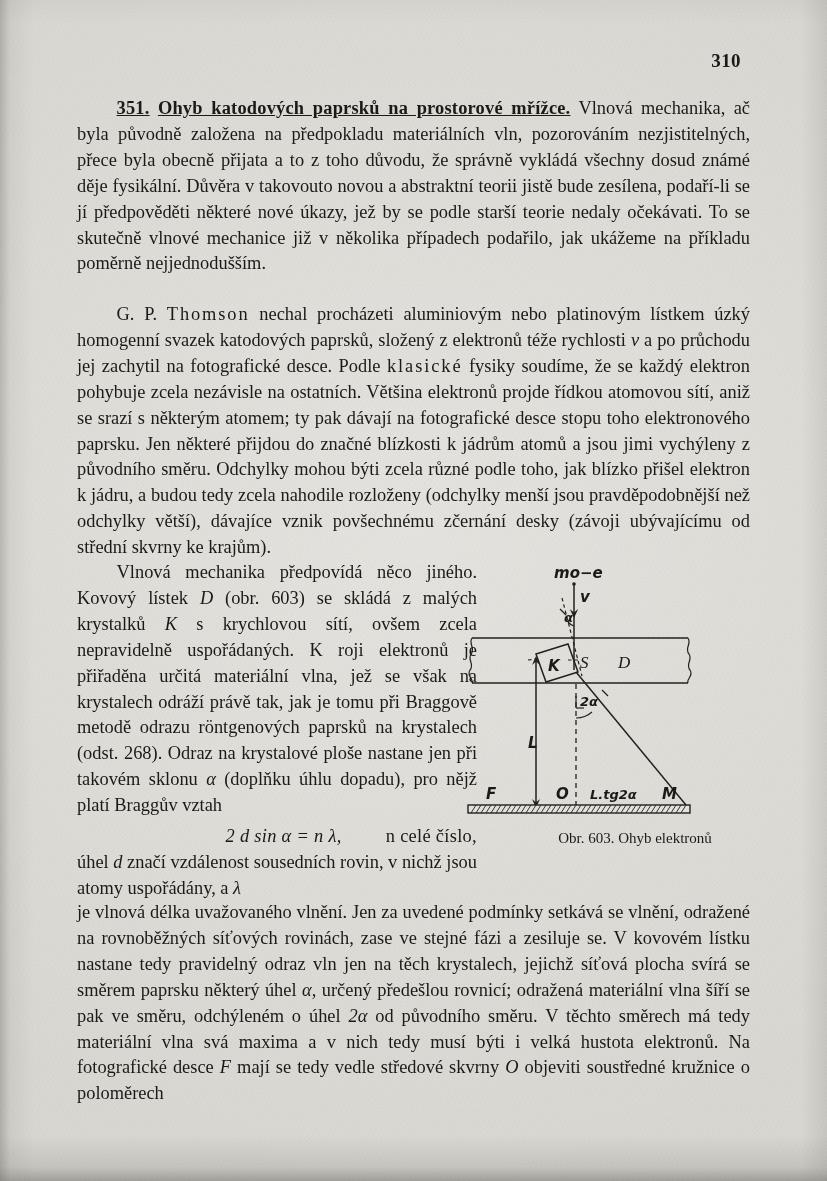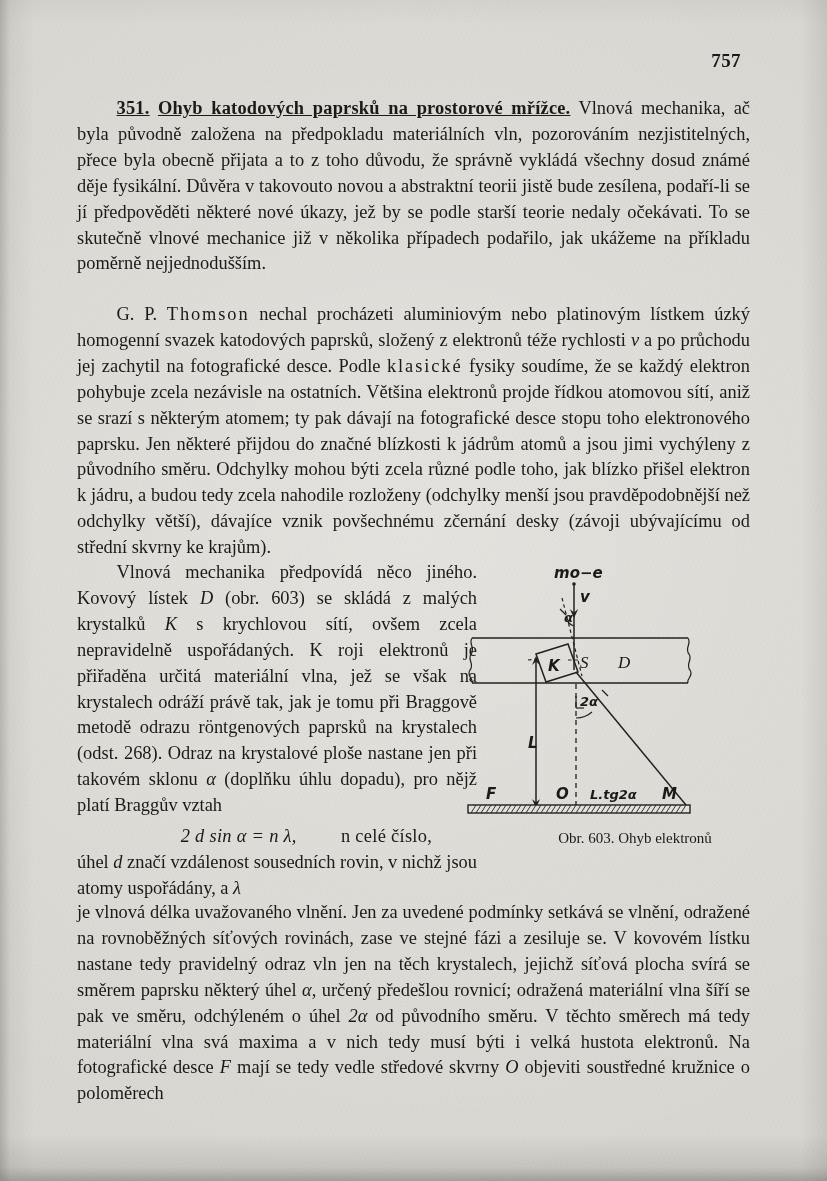--- a/index.html
+++ b/index.html
@@ -48,21 +48,21 @@
   }
   p{margin:0;}
   .ind{text-indent:2.15em;}
   .hd{font-weight:bold;letter-spacing:.2px;text-decoration:underline;}
   .sp{letter-spacing:1.9px;}
   i,.it{font-style:italic;}
   .formula{
     margin:5px 0 0 0;
     text-indent:0;
     padding-left:3.2em;
-    text-align:center;
+    text-align:right;
     letter-spacing:.3px;
   }
   .gap{display:inline-block;width:2.4em;}
 
   
   #para1{top:96px;}
   #para2{top:302px;}
   #para3-wrap{top:560px;width:400px;}
   #para4{top:900px;}
 
@@ -91,21 +91,21 @@
     font-family:"Liberation Serif","DejaVu Serif",serif;
     font-style:italic;font-size:17px;fill:#1b1a18;
   }
 </style>
 </head>
 <body>
 
 <div id="paper"></div>
 <div id="page">
 
-  <div class="folio">757</div>
+  <div class="folio">310</div>
 
   <div class="col" id="para1">
     <p class="ind"><span class="hd">351.</span> <span class="hd">Ohyb katodových paprsků na prostorové mřížce.</span><span> Vlnová mechanika, ač byla původně založena na předpokladu materiálních vln, pozorováním nezjistitelných, přece byla obecně přijata a to z toho důvodu, že správně vykládá všechny dosud známé děje fysikální. Důvěra v takovouto novou a abstraktní teorii jistě bude zesílena, podaří-li se jí předpověděti některé nové úkazy, jež by se podle starší teorie nedaly očekávati. To se skutečně vlnové mechanice již v několika případech podařilo, jak ukážeme na příkladu poměrně nejjednodušším.</span></p>
   </div>
 
   <div class="col" id="para2">
     <p class="ind"><span>G. P. </span><span class="sp">Thomson</span><span> nechal procházeti aluminiovým nebo platinovým lístkem úzký homogenní svazek katodových paprsků, složený z elektronů téže rychlosti </span><span class="it">v</span><span> a po průchodu jej zachytil na fotografické desce. Podle </span><span class="sp">klasické</span><span> fysiky soudíme, že se každý elektron pohybuje zcela nezávisle na ostatních. Většina elektronů projde řídkou atomovou sítí, aniž se srazí s některým atomem; ty pak dávají na fotografické desce stopu toho elektronového paprsku. Jen některé přijdou do značné blízkosti k jádrům atomů a jsou jimi vychýleny z původního směru. Odchylky mohou býti zcela různé podle toho, jak blízko přišel elektron k jádru, a budou tedy zcela nahodile rozloženy (odchylky menší jsou pravděpodobnější než odchylky větší), dávajíce vznik povšechnému zčernání desky (závoji ubývajícímu od střední skvrny ke krajům).</span></p>
   </div>
 
   <div class="col" id="para3-wrap">

